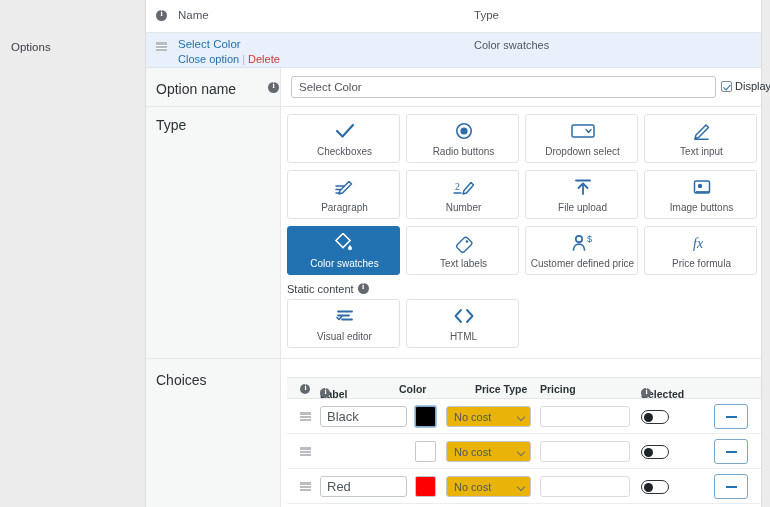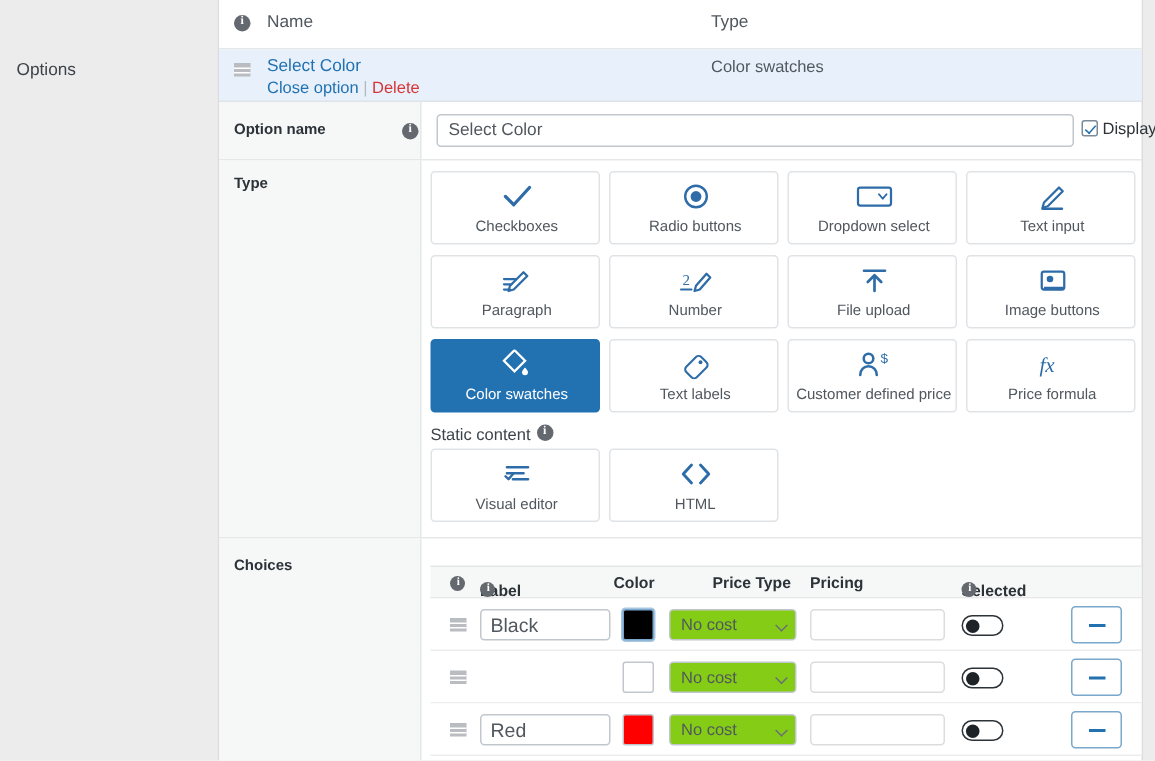--- a/index.html
+++ b/index.html
@@ -86,21 +86,21 @@
   }
 
   
   .fblock { position: absolute; left: 0; width: 615px; }
   .fblock > .flabel-cell {
     position: absolute; left: 0; top: 0; width: 135px; height: 100%;
     background: #f6f7f7; border-right: 1px solid #e6e7e8;
   }
   .flabel {
     position: absolute; left: 10px; top: 10px;
-    font-size: 10px; font-weight: bold; color: #2c3338;
+    font-size: 14px; font-weight: normal; color: #2c3338;
   }
   .flabel-help { position: absolute; left: 122px; top: 10px; }
 
   
   .ico-i {
     display: inline-block; width: 11px; height: 11px; border-radius: 50%;
     background: #646970; position: relative; vertical-align: -1px;
   }
   .ico-i::after {
     content: "i"; position: absolute; left: 0; top: -1px; width: 11px;
@@ -181,21 +181,21 @@
     border-bottom: 1px solid #e6e7e8; border-top: 1px solid #e6e7e8;
   }
   .ch-head span {
     position: absolute; top: 5px; font-size: 10.5px;
     font-weight: bold; color: #2c3338;
   }
   .ch-head .ico-i { width: 10px; height: 10px; }
   .ch-head .ico-i::after { font-size: 7.5px; }
   .hc-i    { left: 13px;  top: 6px !important; }
   .hc-lab  { left: 33px; }
-  .hc-col  { left: 122px; }
+  .hc-col  { left: 112px; }
   .hc-ptype{ left: 159px; padding-left: 29px; }
   .hc-pric { left: 253px; }
   .hc-sel  { left: 354px; }
 
   .ch-row {
     position: relative; height: 35px; border-bottom: 1px solid #eceded;
     background: #fff;
   }
   .ch-row .drag-handle { left: 13px; top: 13px; }
   .lbl-input {
@@ -204,21 +204,21 @@
     font-family: "Liberation Sans", sans-serif; font-size: 13px; color: #50575e;
     background: #fff; outline: none;
   }
   .swatch {
     position: absolute; left: 128px; top: 7px; width: 21px; height: 21px;
     border: 1px solid #c2c7cd; border-radius: 2px; cursor: pointer;
   }
   .swatch.focused { border: 1px solid #7aa7cc; box-shadow: 0 0 0 1px #a8c6e0; }
   .ptype-sel {
     position: absolute; left: 159px; top: 7px; width: 85px; height: 21px;
-    border: 1px solid #c2c7cd; border-radius: 3px; background: #84cc16;
+    border: 1px solid #c2c7cd; border-radius: 3px; background: #eab308;
     cursor: pointer;
   }
   .ptype-sel .pt-txt {
     position: absolute; left: 7px; top: 4px; font-size: 11px; color: #50575e;
   }
   .ptype-sel .chev {
     position: absolute; right: 6px; top: 7px; width: 6px; height: 6px;
     border: solid #6a7076; border-width: 0 1.3px 1.3px 0;
     transform: rotate(45deg);
   }

